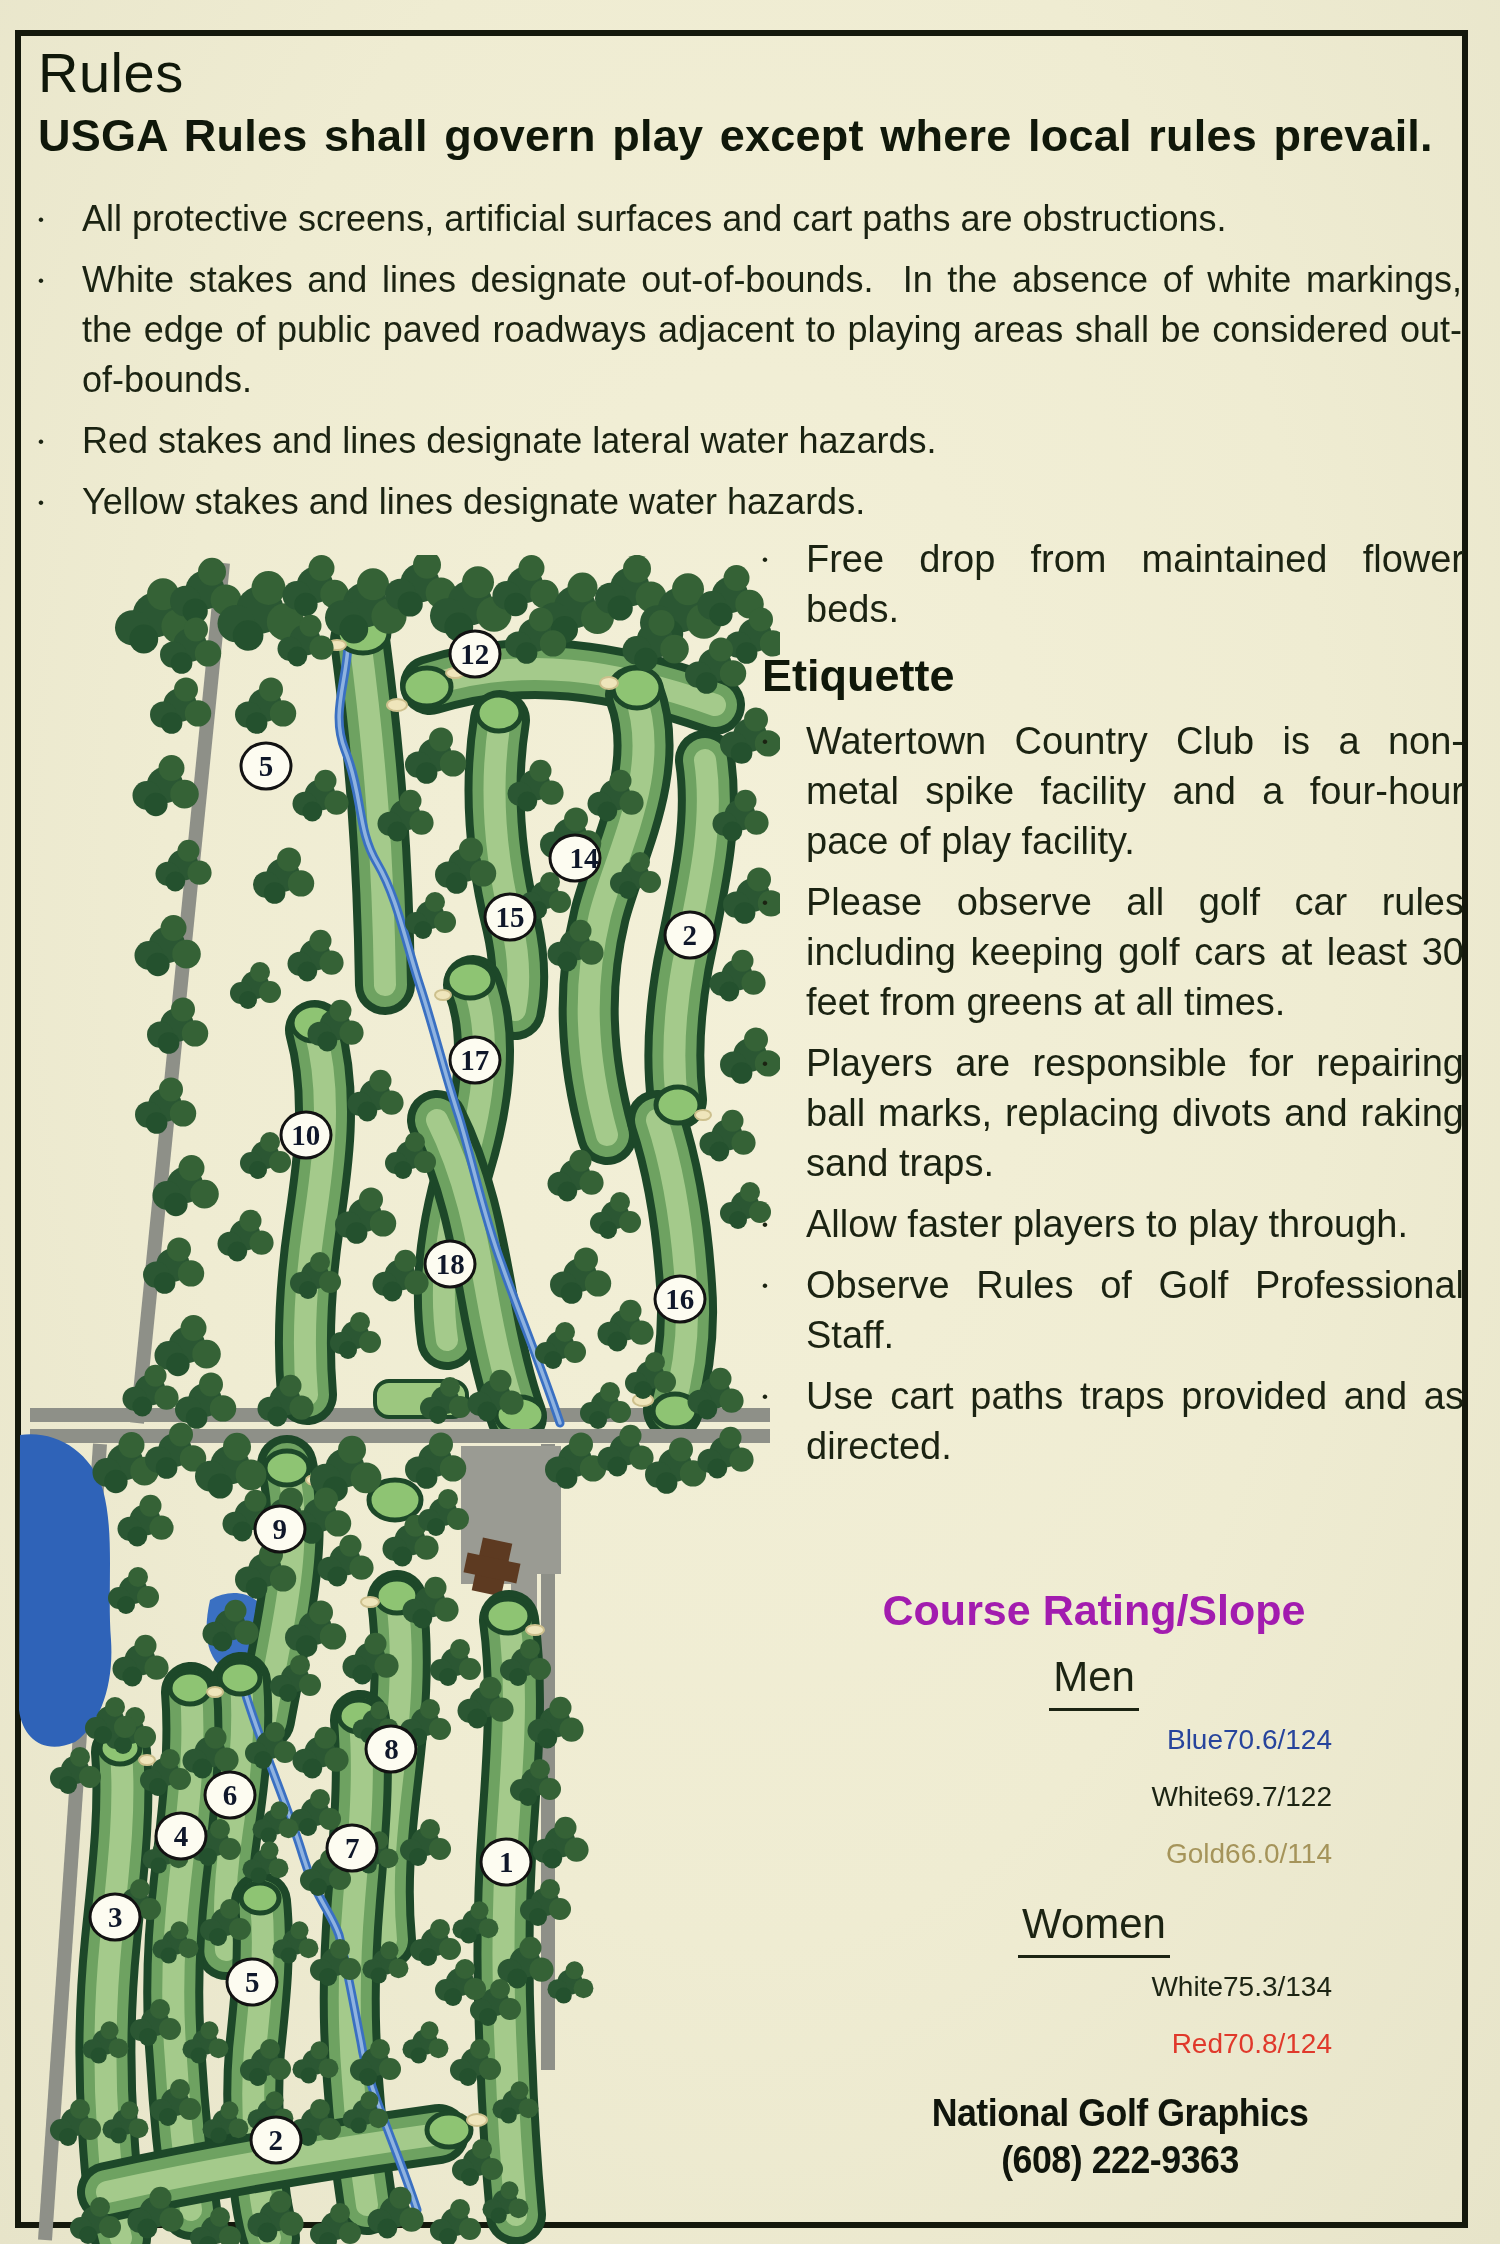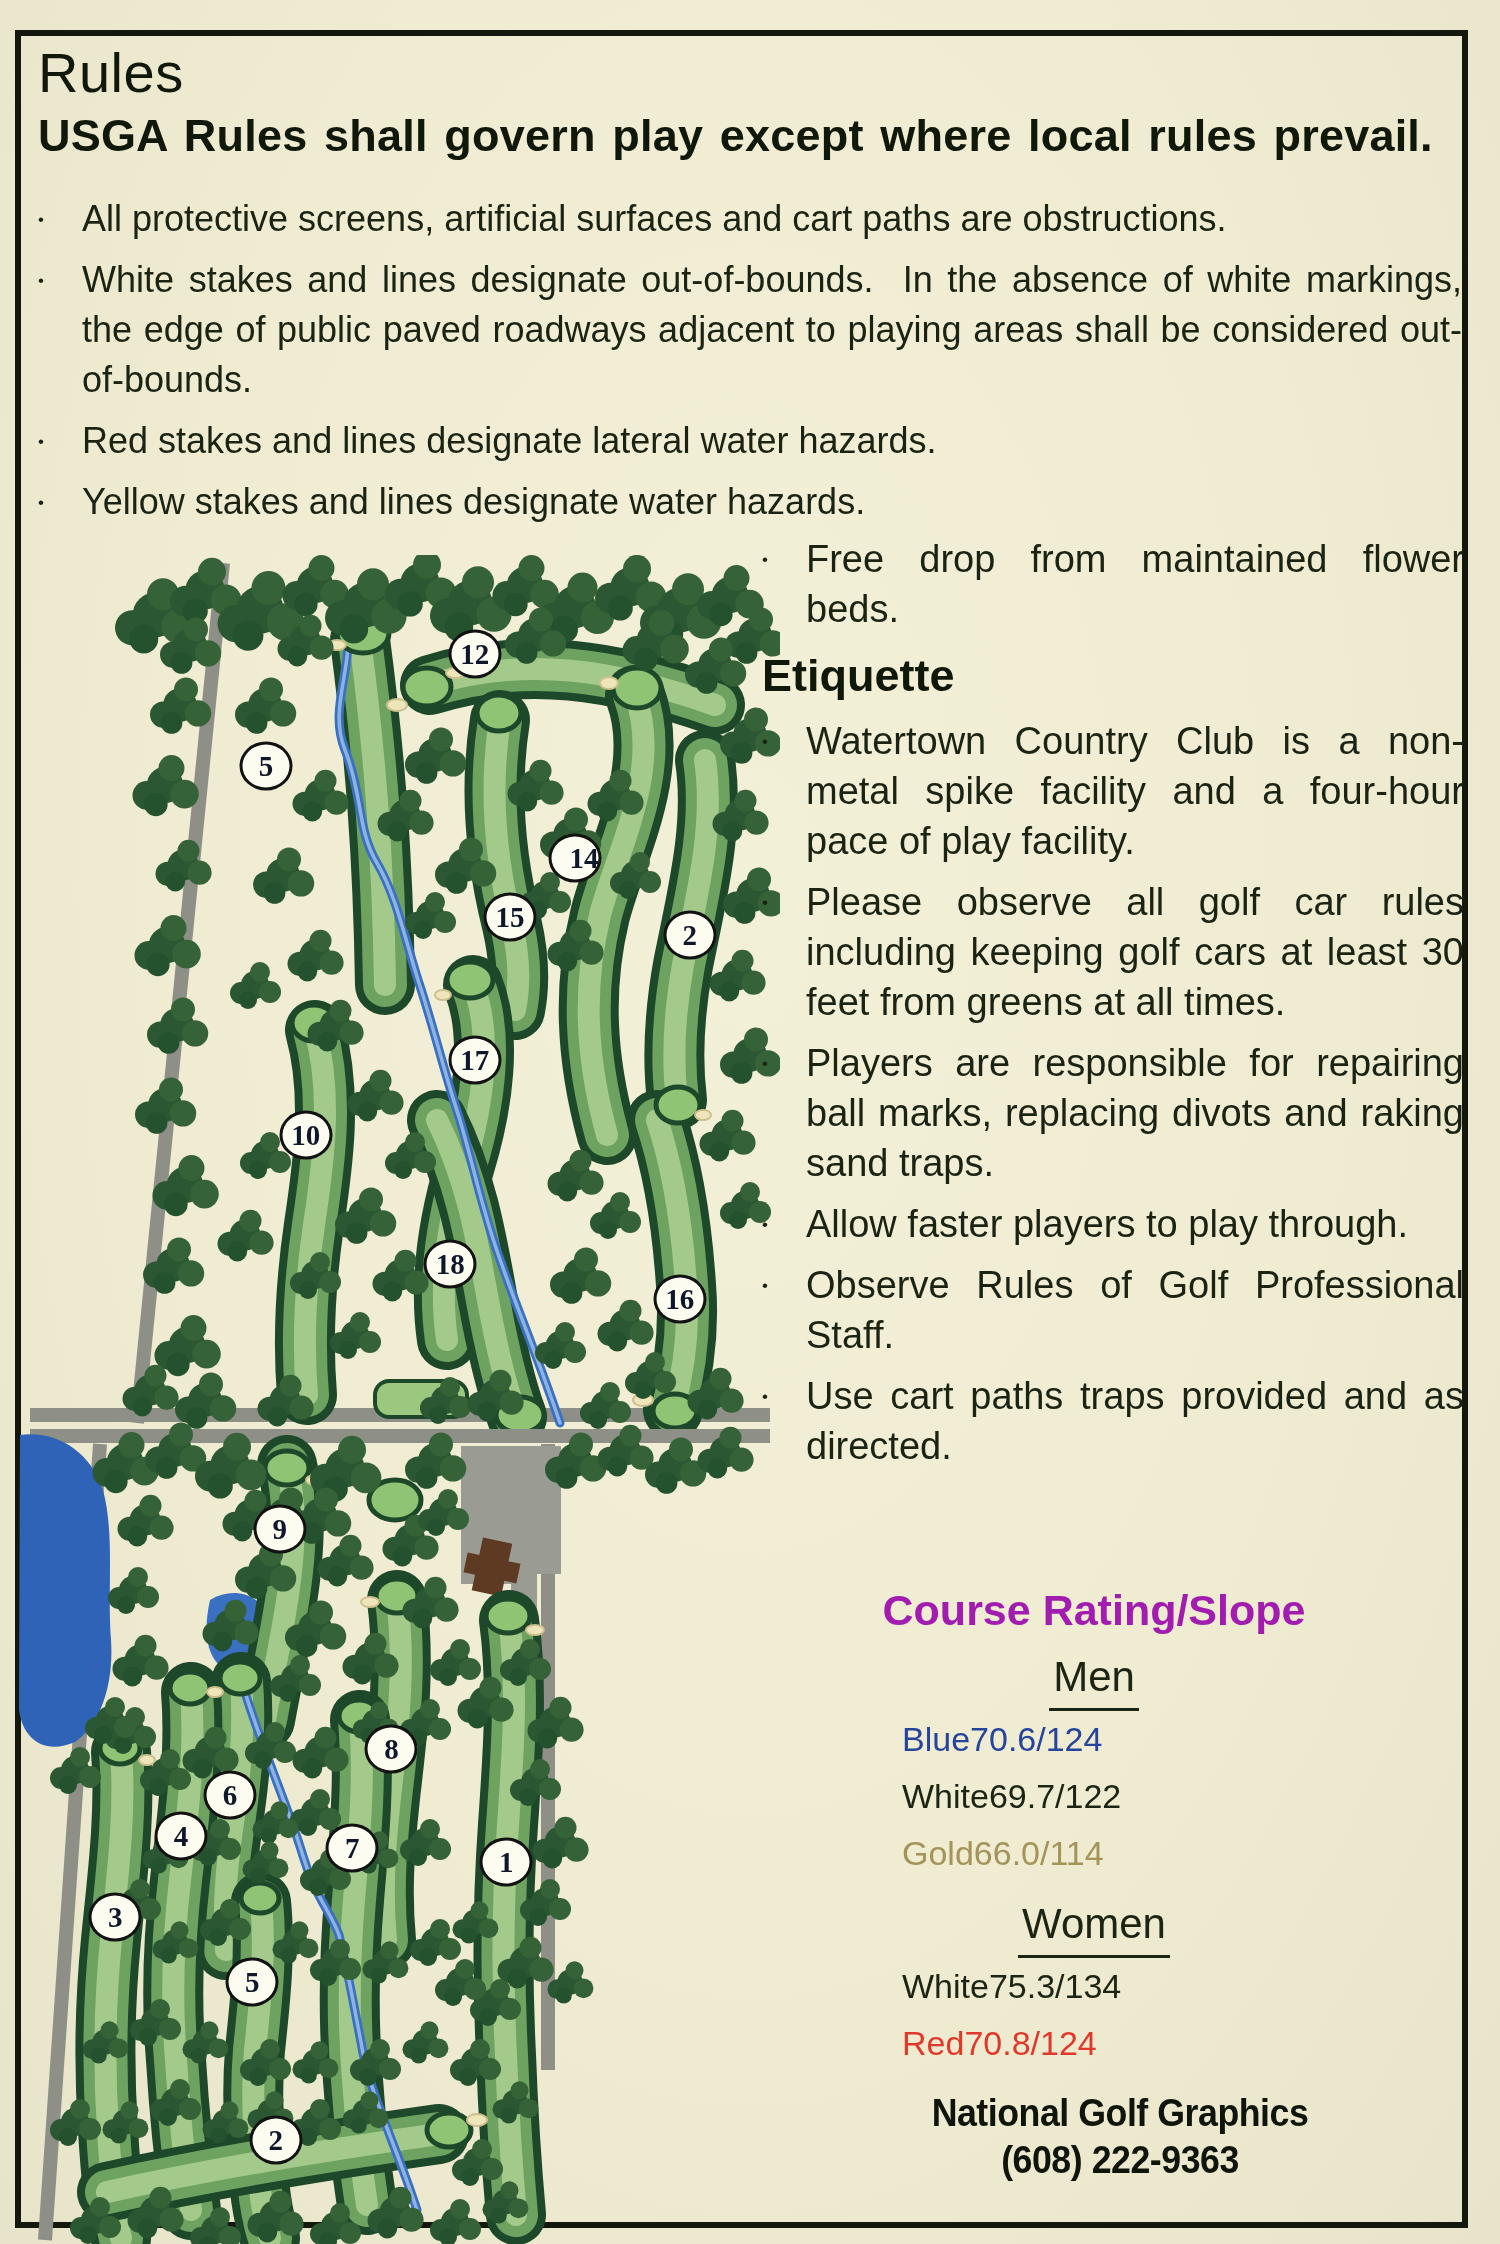--- a/index.html
+++ b/index.html
@@ -20,21 +20,21 @@
   .bullet-item{display:flex;align-items:flex-start;margin-bottom:11px;}
   .dot{flex:0 0 44px;font-size:17px;line-height:17px;margin-top:17px;color:#1b2312;}
   .bt{margin:0;flex:1;font-size:36px;line-height:50px;text-align:justify;}
   .right-col .bt{font-size:38px;line-height:50px;}
   h3.etiq{margin:16px 0 14px 0;font-size:45px;font-weight:bold;color:#10180a;}
   
   .rating{left:856px;top:1586px;width:476px;}
   .rating .title{font-size:43px;font-weight:bold;text-align:center;color:#a21caf;margin:0 0 14px 0;}
   .grp-head{text-align:center;font-size:42px;margin:18px 0 10px 0;color:#1c2413;}
   .grp-head span{border-bottom:3px solid currentColor;padding:0 4px 8px 4px;}
-  .r-row{display:flex;justify-content:flex-start;font-size:34px;line-height:57px;padding-left:46px;}
+  .r-row{display:flex;justify-content:flex-end;font-size:28px;line-height:57px;padding-left:46px;}
   .tee-blue{color:#27449c;}
   .tee-white{color:#1c2413;}
   .tee-gold{color:#a5945a;}
   .tee-red{color:#e0392b;}
   .footer{left:780px;top:2090px;width:680px;text-align:center;font-weight:bold;
     font-size:38px;line-height:47px;color:#10150c;transform:scaleX(.94);transform-origin:center top;letter-spacing:-.5px;}
   
   .map{position:absolute;z-index:2;}
   .map svg{display:block;width:100%;height:100%;}
   .map-back{left:15px;top:555px;width:765px;height:875px;}

